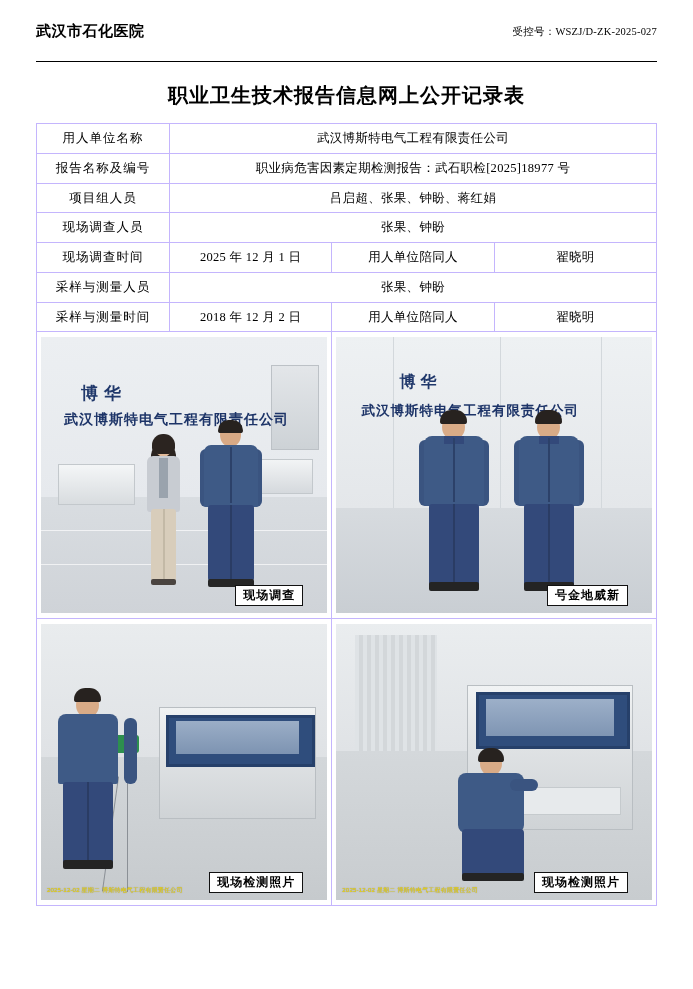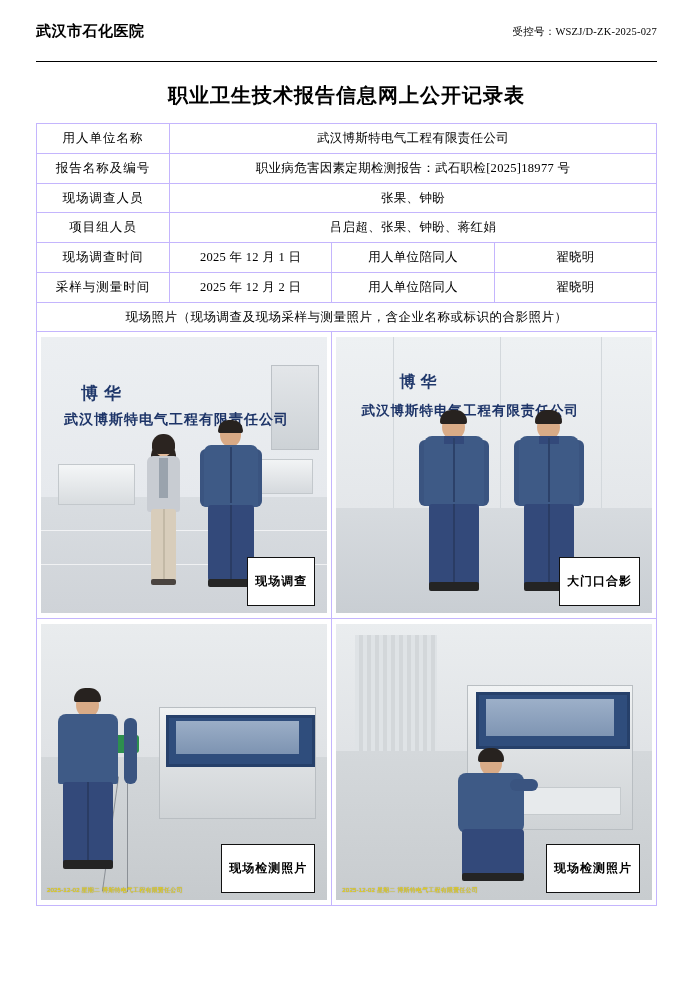--- a/index.html
+++ b/index.html
@@ -91,29 +91,29 @@
   }
   
   .photo {
     position: relative;
     width: 100%;
     height: 276px;
     overflow: hidden;
   }
   .ph-caption {
     position: absolute;
-    right: 12px;
+    right: 24px;
     bottom: 7px;
     background: #ffffff;
     border: 1.5px solid #111;
     color: #000;
     font-size: 12px;
     font-weight: bold;
     letter-spacing: 1px;
-    padding: 16px 7px;
+    padding: 2px 7px;
     line-height: 1.25;
     font-family: "Liberation Sans", sans-serif;
   }
   .ph-stamp {
     position: absolute;
     left: 6px;
     bottom: 6px;
     color: #ffe400;
     font-size: 6px;
     line-height: 1.35;
@@ -272,41 +272,42 @@
     <tbody>
       <tr>
         <td class="label">用人单位名称</td>
         <td class="value" colspan="3">武汉博斯特电气工程有限责任公司</td>
       </tr>
       <tr>
         <td class="label">报告名称及编号</td>
         <td class="value" colspan="3">职业病危害因素定期检测报告：武石职检[2025]18977 号</td>
       </tr>
       <tr>
+        <td class="label">项目组人员</td>
+        <td class="value" colspan="3">吕启超、张果、钟盼、蒋红娟</td>
+      </tr>
+      <tr>
         <td class="label">现场调查人员</td>
         <td class="value" colspan="3">张果、钟盼</td>
-      </tr>
-      <tr>
-        <td class="label">项目组人员</td>
-        <td class="value" colspan="3">吕启超、张果、钟盼、蒋红娟</td>
       </tr>
       <tr>
         <td class="label">现场调查时间</td>
         <td class="value">2025 年 12 月 1 日</td>
         <td class="value small-label">用人单位陪同人</td>
         <td class="value small-value">翟晓明</td>
       </tr>
       <tr>
+        <td class="label">采样与测量人员</td>
+        <td class="value" colspan="3">张果、钟盼</td>
+      </tr>
+      <tr>
         <td class="label">采样与测量时间</td>
-        <td class="value">2025 年 12 月 2 日</td>
+        <td class="value">2018 年 12 月 2 日</td>
         <td class="value small-label">用人单位陪同人</td>
         <td class="value small-value">翟晓明</td>
-      </tr>
-      <tr>
-        <td class="photo-head" colspan="4">现场照片（现场调查及现场采样与测量照片，含企业名称或标识的合影照片）</td>
       </tr>
       <tr>
         <td class="photo-cell" colspan="2">
           <div class="photo p1">
             <div class="wall"></div>
             <div class="floor"></div>
             <div class="floorline" style="top:70%"></div>
             <div class="floorline" style="top:82%"></div>
             <div class="cabinet"></div>
             <div class="counter"></div>
@@ -363,21 +364,21 @@
               <div class="hair"></div>
               <div class="arm-l"></div>
               <div class="arm-r"></div>
               <div class="torso"></div>
               <div class="collar"></div>
               <div class="zip"></div>
               <div class="pants"></div>
               <div class="pleg"></div>
               <div class="shoe"></div>
             </div>
-            <div class="ph-caption">大门口合影</div>
+            <div class="ph-caption">号金地威新</div>
           </div>
         </td>
       </tr>
       <tr>
         <td class="photo-cell" colspan="2">
           <div class="photo p3">
             <div class="wall"></div>
             <div class="floor"></div>
             <div class="machine">
               <div class="lid"></div>

